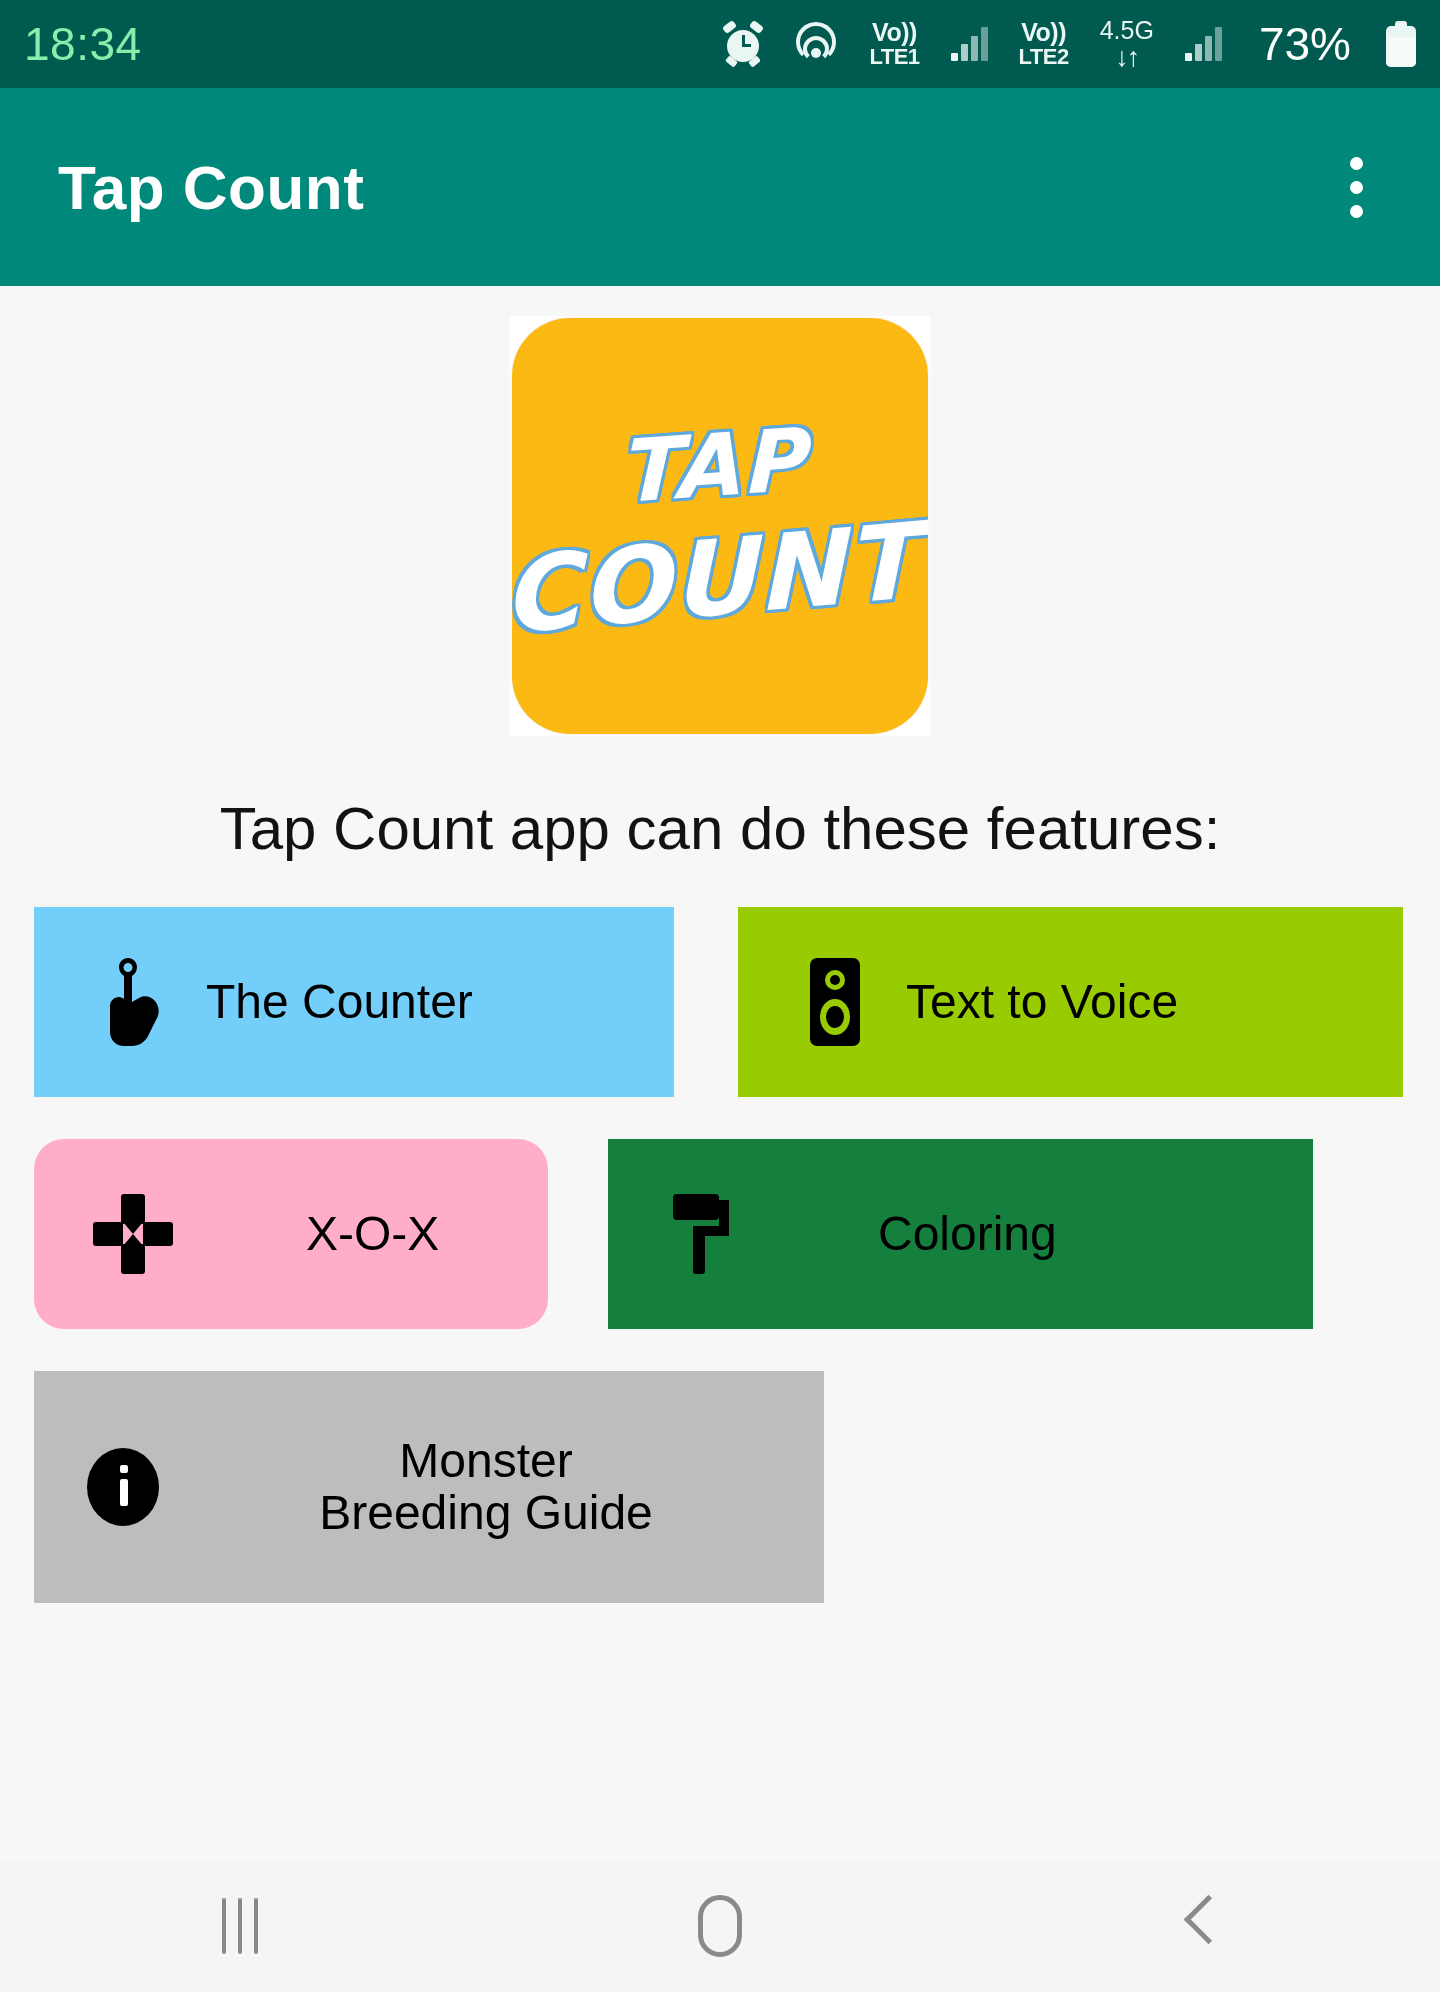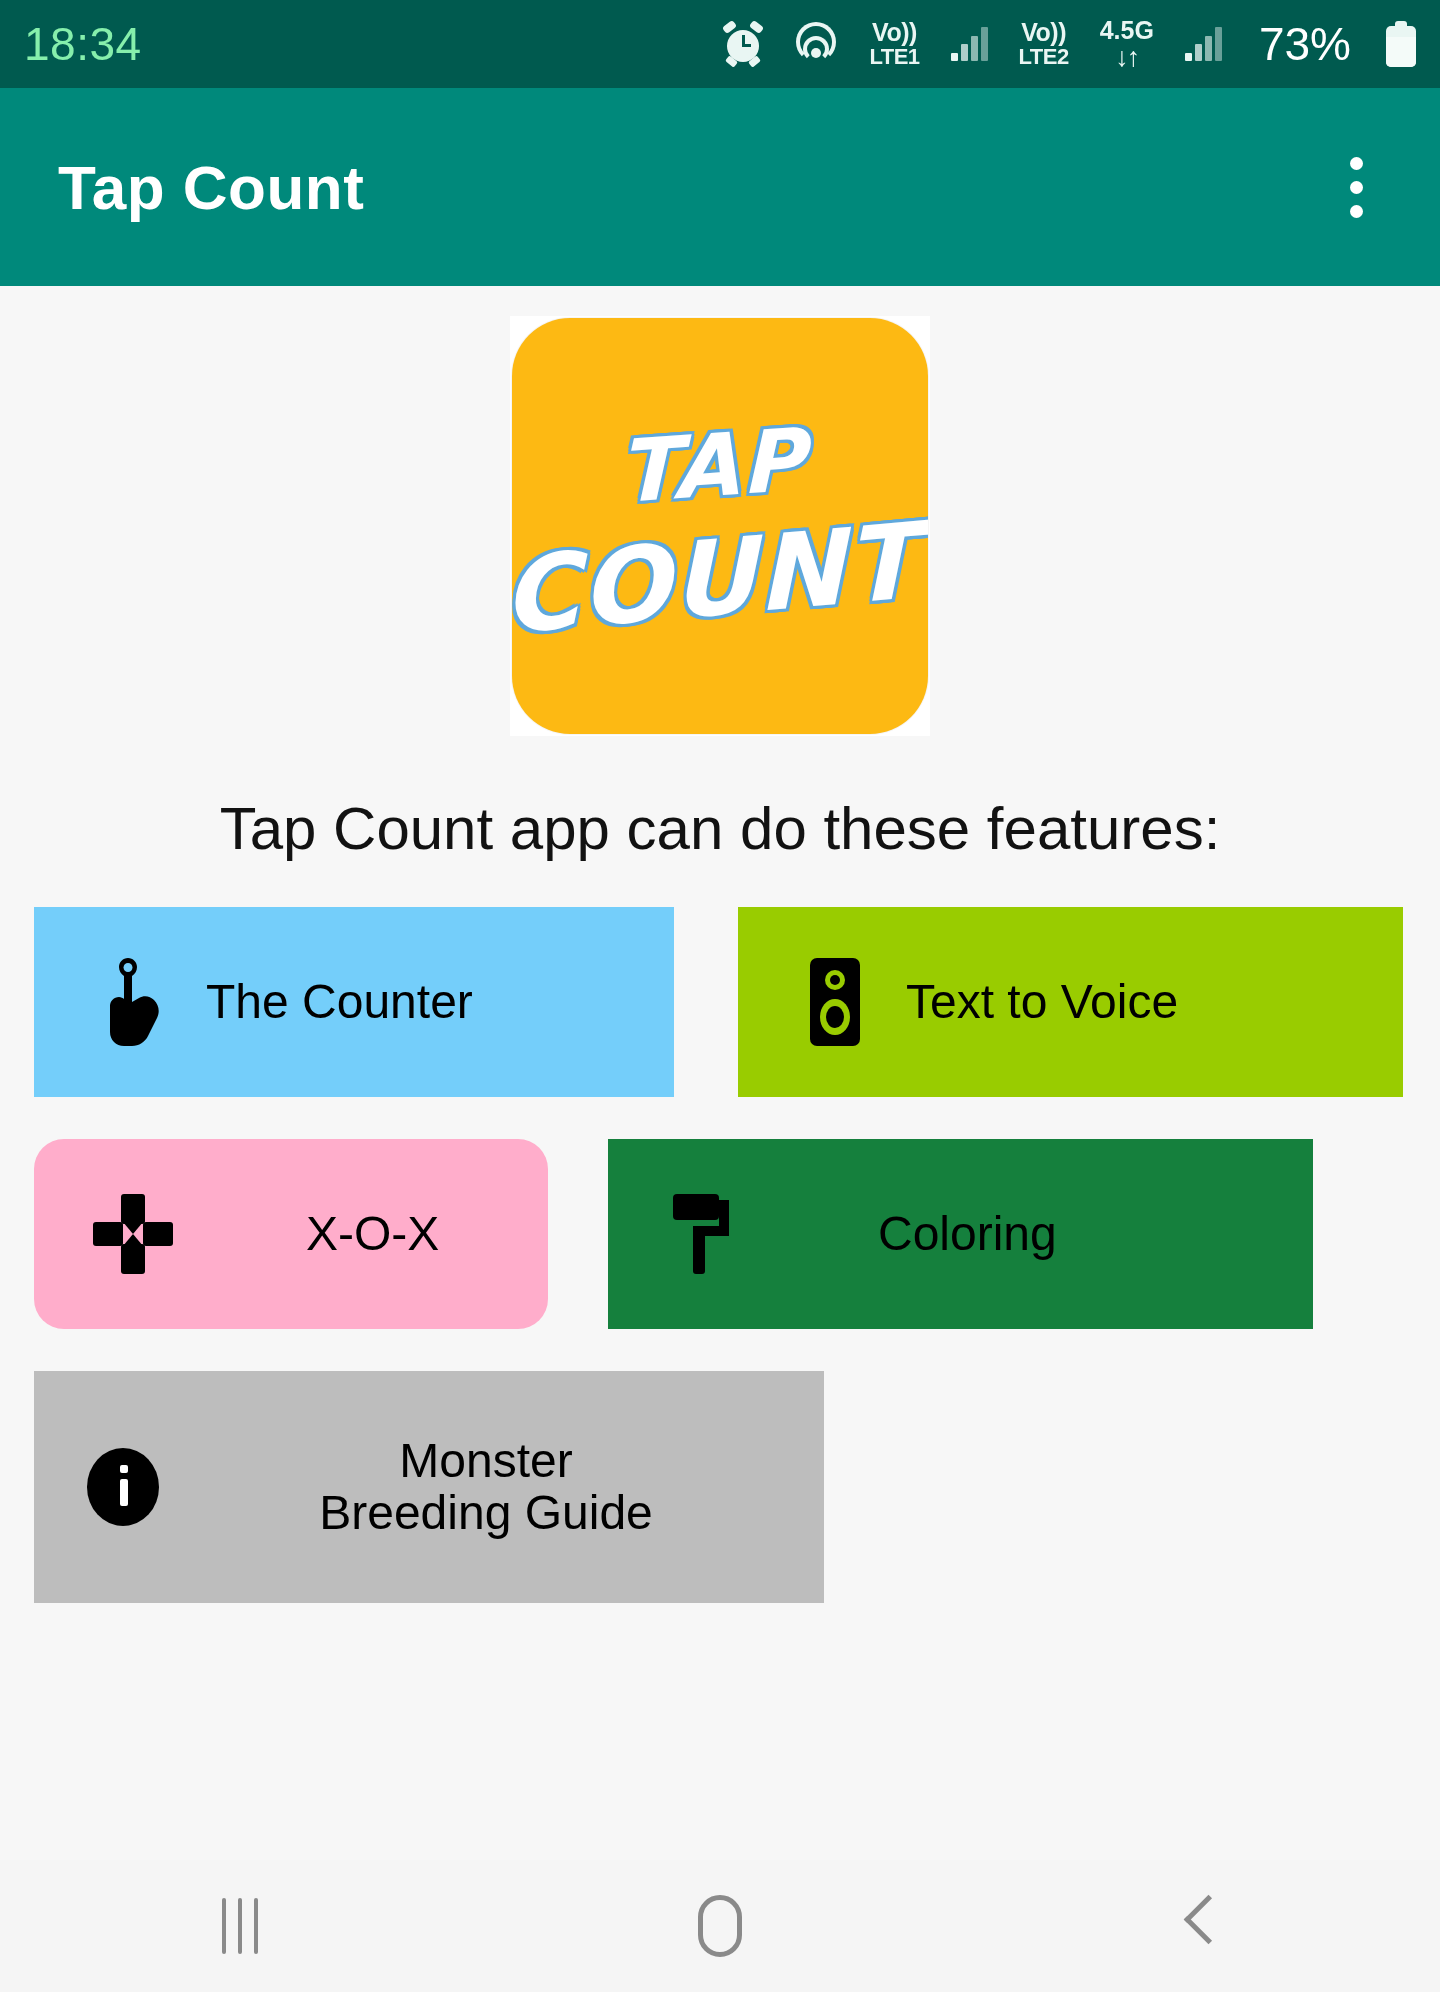--- a/index.html
+++ b/index.html
@@ -59,21 +59,21 @@
   .volte .bot{ font-size:22px; font-weight:700; letter-spacing:-.5px; margin-top:1px; }
 
   .bars{ display:flex; align-items:flex-end; gap:3px; height:34px; }
   .bars i{ display:block; width:7px; background:#e9f6f3; border-radius:1px; }
   .bars i:nth-child(1){ height:8px;  opacity:1; }
   .bars i:nth-child(2){ height:17px; opacity:.75; }
   .bars i:nth-child(3){ height:25px; opacity:.6; }
   .bars i:nth-child(4){ height:34px; opacity:.45; }
 
   .datarate{ display:flex; flex-direction:column; align-items:center; line-height:1; }
-  .datarate .top{ font-size:25px; font-weight:700; }
+  .datarate .top{ font-size:25px; font-weight:400; }
   .datarate .arrows{ font-size:27px; font-weight:700; letter-spacing:-2px; margin-top:1px; }
 
   .batt-pct{ font-size:46px; font-weight:400; color:#ffffff; margin-left:6px; }
   .batt-ico{ width:30px; height:46px; position:relative; margin-left:4px; }
   .batt-ico .body{
     position:absolute; left:0; top:5px; width:30px; height:41px;
     background:#e9f6f3; border-radius:5px;
   }
   .batt-ico .cap{
     position:absolute; left:9px; top:0; width:12px; height:7px;

